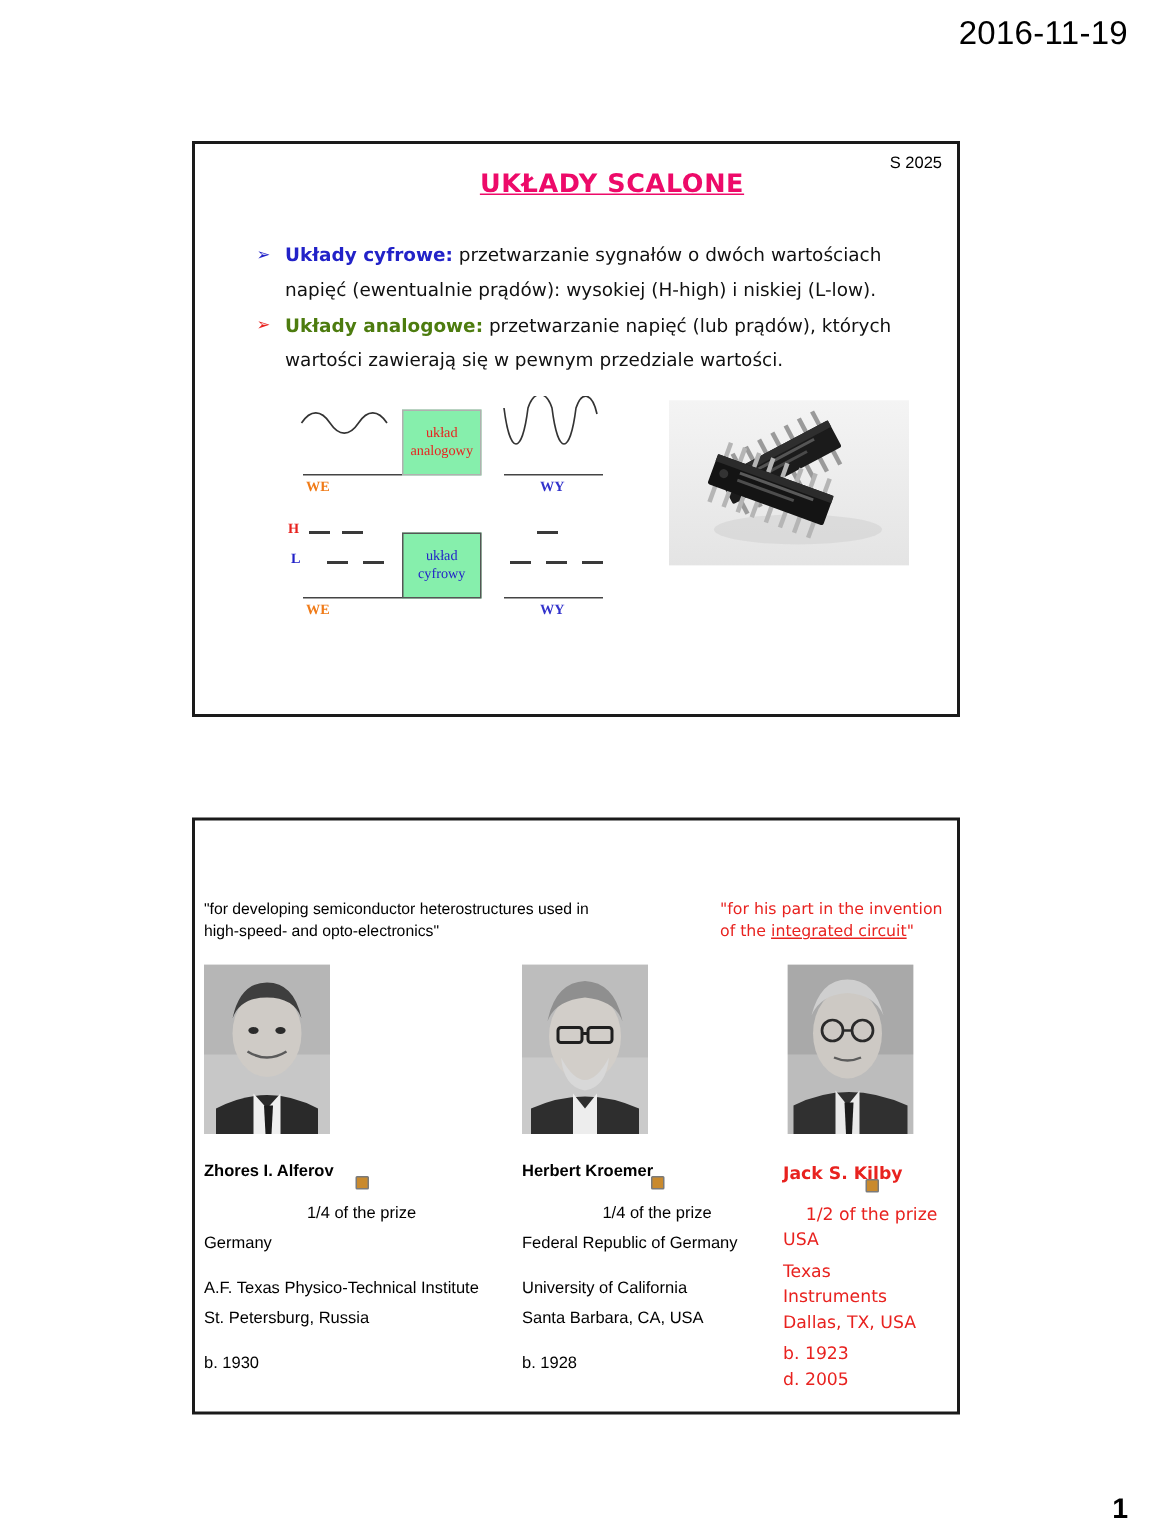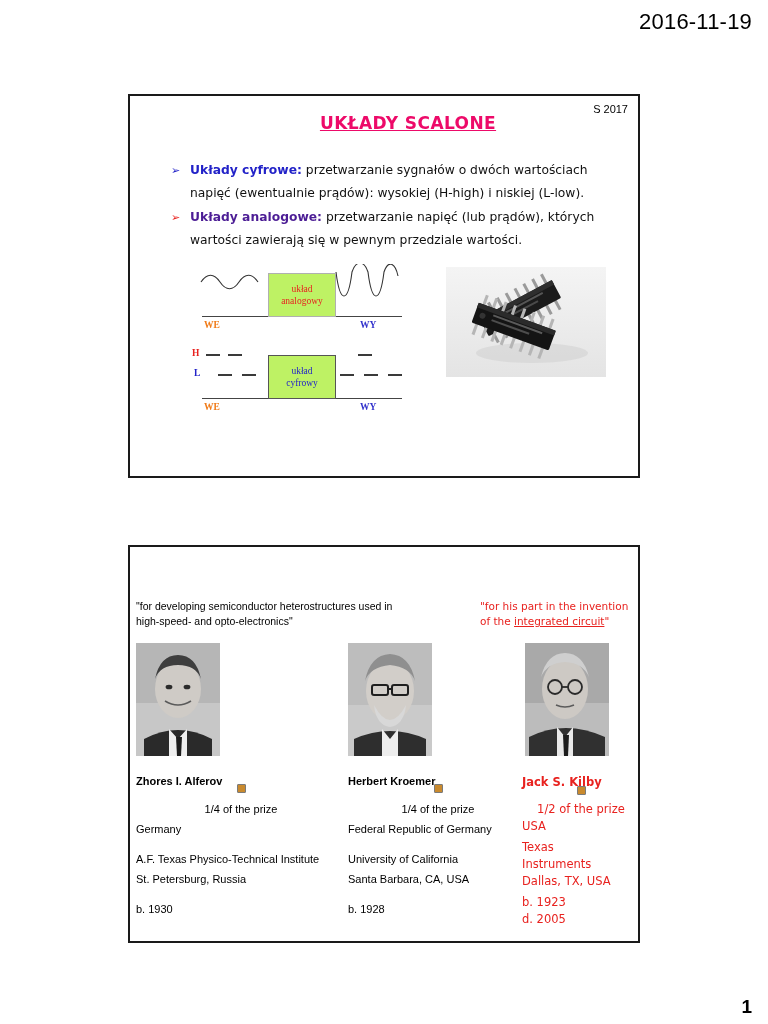--- a/index.html
+++ b/index.html
@@ -70,21 +70,21 @@
   .bullet-mark.blue { color:#2222C8; }
   .bullet-mark.red  { color:#E8221F; }
   .bullet-text {
     flex:1;
     font-family:"DejaVu Sans", sans-serif;
     font-size:12.3px;
     line-height:23px;
     color:#111;
   }
   .lead-blue { color:#2222C8; font-weight:bold; }
-  .lead-red  { color:#4c1d95; font-weight:bold; }
+  .lead-red  { color:#4d7c0f; font-weight:bold; }
 
   
   .fig-area {
     position:absolute;
     left:0; top:168px;
     width:100%; height:160px;
   }
   .diagram {
     position:absolute;
     left:62px; top:0;
@@ -93,23 +93,23 @@
   .diag-block {
     position:absolute;
     width:230px; height:70px;
   }
   .diag-block.analog  { top:0px; }
   .diag-block.digital { top:82px; }
 
   .dbox {
     position:absolute;
     left:76px; top:9px;
-    width:68px; height:44px;
+    width:53px; height:44px;
     border:1px solid #8a8a8a;
-    background:#bef264;
+    background:#86efac;
     display:flex; flex-direction:column;
     align-items:center; justify-content:center;
     font-family:"Liberation Serif", serif;
     font-size:9.5px;
     line-height:12px;
   }
   .dbox.analog  { color:#E8221F; border-color:#b0b0b0; }
   .dbox.digital { color:#2222C8; border-color:#555; }
 
   .wire {
@@ -251,21 +251,21 @@
   .laureate.col3 .l-line { font-size:11.5px; line-height:17px; }
   .laureate.col3 .l-gap { height:4px; }
 </style>
 </head>
 <body>
 
 <div class="page-date">2016-11-19</div>
 
 <div class="slide" id="slide-1">
 
-  <div class="slide-code">S 2017</div>
+  <div class="slide-code">S 2025</div>
 
   <div class="slide-title">UKŁADY SCALONE</div>
 
   <div class="bullets">
 
     <div class="bullet-row">
       <span class="bullet-mark blue">➢</span>
       <span class="bullet-text"><span class="lead-blue">Układy cyfrowe:</span><span> przetwarzanie sygnałów o dwóch wartościach napięć (ewentualnie prądów): wysokiej (H-high) i niskiej (L-low).</span></span>
     </div>
 

